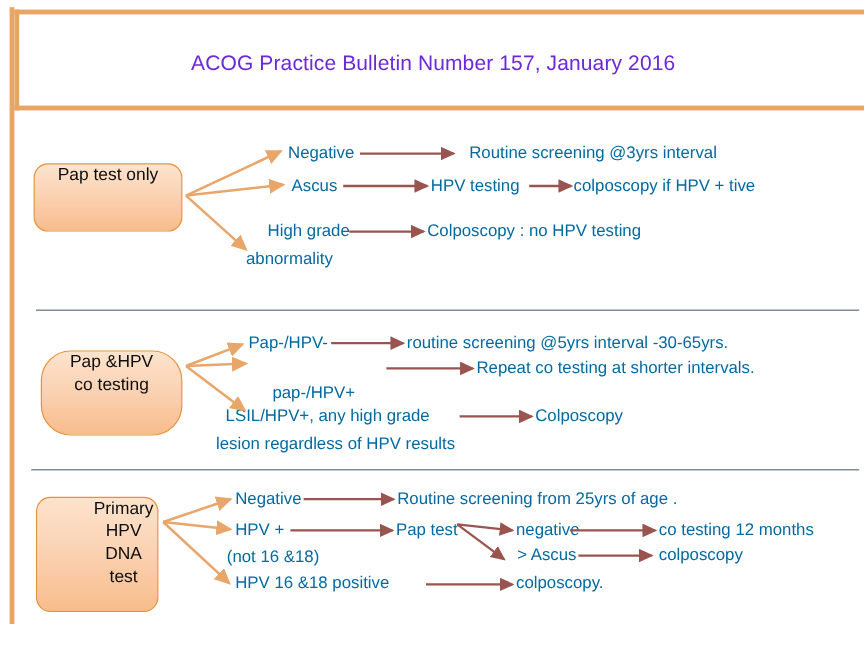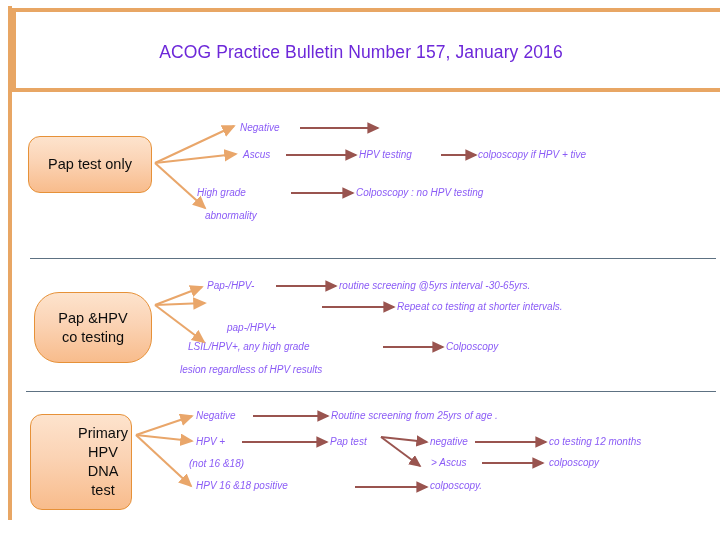--- a/index.html
+++ b/index.html
@@ -70,38 +70,37 @@
   .rbox {
     position: absolute;
     box-sizing: border-box;
     border: 1.4px solid #e69138;
     border-radius: 12px;
     background: linear-gradient(to bottom, #fde3cd 0%, #fbd3b4 45%, #f8bc8c 100%);
     color: #0d0d0d;
     font-size: 14.5px;
     line-height: 19px;
     display: flex;
-    align-items: center;
+    align-items: flex-start;
     justify-content: center;
     text-align: center;
     padding: 0 4px;
   }
 
   .box-pap       { left: 28px;  top: 136px; width: 124px; height: 57px; }
   .box-cotest    { left: 34px;  top: 292px; width: 118px; height: 71px; border-radius: 25px; }
   .box-primary   { left: 30px;  top: 414px; width: 102px; height: 96px; padding-left: 48px; }
 
   
   .lbl {
     position: absolute;
-    color: #8b5cf6;
-    font-size: 10px;
+    color: #0369a1;
+    font-size: 14px;
     line-height: 15px;
     white-space: nowrap;
-    font-style: italic;
   }
 
   
   svg.arrows {
     position: absolute;
     left: 0; top: 0;
     width: 720px;
     height: 540px;
     pointer-events: none;
     overflow: visible;
@@ -119,26 +118,27 @@
   </div>
 
   <div class="divider d1"></div>
   <div class="divider d2"></div>
 
   <div class="rbox box-pap">
     <span>Pap test only</span>
   </div>
 
   <div class="lbl" style="left:240px; top:120px;">Negative</div>
+  <div class="lbl" style="left:391px; top:120px;">Routine screening @3yrs interval</div>
 
   <div class="lbl" style="left:243px; top:147px;">Ascus</div>
   <div class="lbl" style="left:359px; top:147px;">HPV testing</div>
   <div class="lbl" style="left:478px; top:147px;">colposcopy if HPV + tive</div>
 
-  <div class="lbl" style="left:197px; top:185px;">High grade</div>
+  <div class="lbl" style="left:223px; top:185px;">High grade</div>
   <div class="lbl" style="left:205px; top:208px;">abnormality</div>
   <div class="lbl" style="left:356px; top:185px;">Colposcopy : no HPV testing</div>
 
   <div class="rbox box-cotest">
     <span>
       <span>Pap &amp;HPV</span><br>
       <span>co testing</span>
     </span>
   </div>
 

